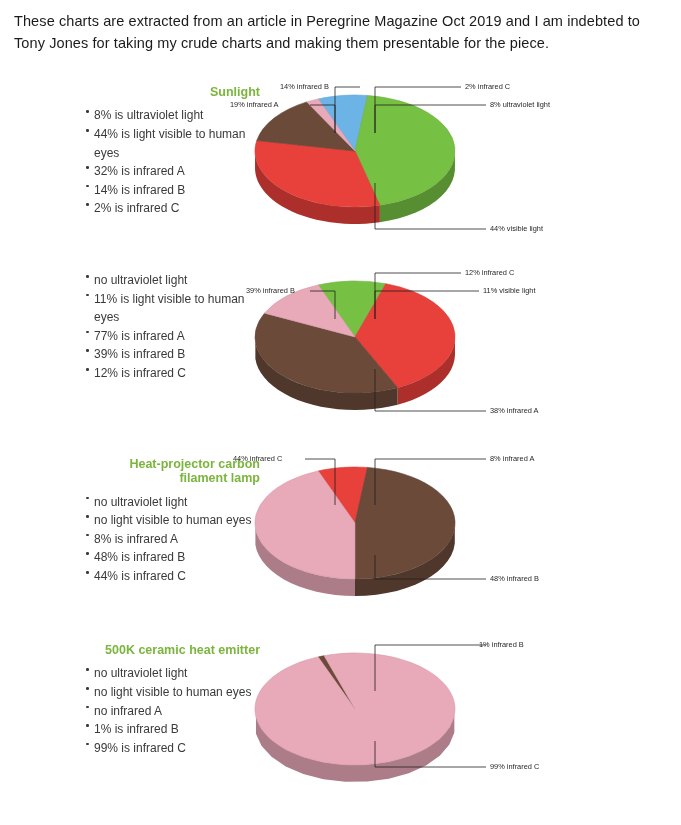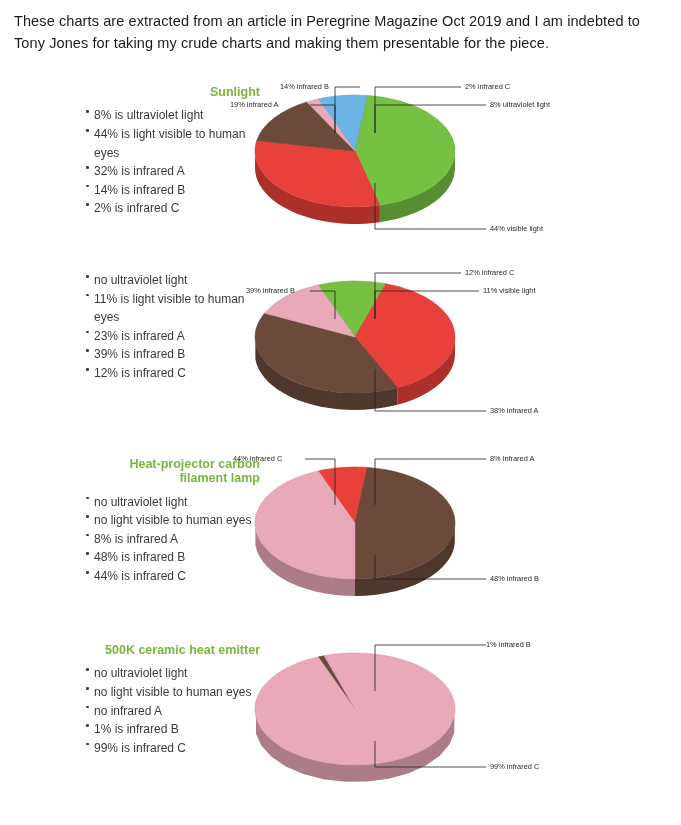--- a/index.html
+++ b/index.html
@@ -135,21 +135,21 @@
           <path d="M150,110L150,156L261,156" fill="none" stroke="#231f20" stroke-width="0.8"></path>
         </svg>
         <div class="callout right" style="left: 265px; top: 152px;">44% visible light</div>
       </div>
     </div>
     <div class="chart-block">
       <div class="block-left">
         <ul class="bullets">
           <li>no ultraviolet light</li>
           <li>11% is light visible to human eyes</li>
-          <li>23% is infrared A</li>
+          <li>77% is infrared A</li>
           <li>39% is infrared B</li>
           <li>12% is infrared C</li>
         </ul>
       </div>
       <div class="pie-area">
         <svg class="pie-svg" width="456" height="186">
           <path d="M229.97,79.26L229.42,84.02L228.14,88.74L226.15,93.38L223.46,97.91L220.10,102.30L216.07,106.51L211.43,110.51L206.19,114.27L200.39,117.78L194.09,120.99L187.32,123.89L180.13,126.46L172.58,128.67L172.58,145.67L180.13,143.46L187.32,140.89L194.09,137.99L200.39,134.78L206.19,131.27L211.43,127.51L216.07,123.51L220.10,119.30L223.46,114.91L226.15,110.38L228.14,105.74L229.42,101.02L229.97,96.26Z" fill="#ac2f2b"></path>
           <path d="M172.58,128.67L164.51,130.56L156.17,132.05L147.63,133.12L138.96,133.77L130.22,134.00L121.48,133.80L112.81,133.17L104.26,132.11L95.92,130.65L87.83,128.78L80.06,126.52L72.68,123.89L65.74,120.91L59.29,117.60L53.38,113.99L48.06,110.10L43.36,105.96L39.33,101.62L35.99,97.09L33.37,92.41L31.49,87.63L30.36,82.77L30.36,99.77L31.49,104.63L33.37,109.41L35.99,114.09L39.33,118.62L43.36,122.96L48.06,127.10L53.38,130.99L59.29,134.60L65.74,137.91L72.68,140.89L80.06,143.52L87.83,145.78L95.92,147.65L104.26,149.11L112.81,150.17L121.48,150.80L130.22,151.00L138.96,150.77L147.63,150.12L156.17,149.05L164.51,147.56L172.58,145.67Z" fill="#4f372b"></path>
           <path d="M130,78L93.19,25.93A100,56 0 0,1 160.90,24.74Z" fill="#76c043" stroke="#6db13e" stroke-width="0.6"></path>
           <path d="M130,78L160.90,24.74A100,56 0 0,1 172.58,128.67Z" fill="#e8403a" stroke="#d53b35" stroke-width="0.6"></path>
@@ -220,20 +220,20 @@
       </div>
       <div class="pie-area">
         <svg class="pie-svg" width="456" height="186">
           <path d="M229.35,84.39L224.39,96.50L214.79,107.69L201.03,117.42L183.77,125.21L163.87,130.69L142.31,133.57L120.14,133.73L98.46,131.14L78.33,125.94L60.73,118.39L46.54,108.85L36.46,97.79L30.97,85.77L30.97,102.77L36.46,114.79L46.54,125.85L60.73,135.39L78.33,142.94L98.46,148.14L120.14,150.73L142.31,150.57L163.87,147.69L183.77,142.21L201.03,134.42L214.79,124.69L224.39,113.50L229.35,101.39Z" fill="#ac7d88"></path>
           <path d="M130,78L93.19,25.93A100,56 0 0,1 99.10,24.74Z" fill="#6b4a3a" stroke="#624435" stroke-width="0.6"></path>
           <path d="M130,78L99.10,24.74A100,56 0 1,1 93.19,25.93Z" fill="#e8a9b8" stroke="#d59ba9" stroke-width="0.6"></path>
         </svg>
         <svg class="pie-svg" width="456" height="186">
           <path d="M150,60L150,14L261,14" fill="none" stroke="#231f20" stroke-width="0.8"></path>
         </svg>
-        <div class="callout right" style="left: 261px; top: 10px;">1% infrared B</div>
+        <div class="callout right" style="left: 254px; top: 10px;">1% infrared B</div>
         <svg class="pie-svg" width="456" height="186">
           <path d="M150,110L150,136L261,136" fill="none" stroke="#231f20" stroke-width="0.8"></path>
         </svg>
         <div class="callout right" style="left: 265px; top: 132px;">99% infrared C</div>
       </div>
     </div>
   </div>
 
 </body></html>

